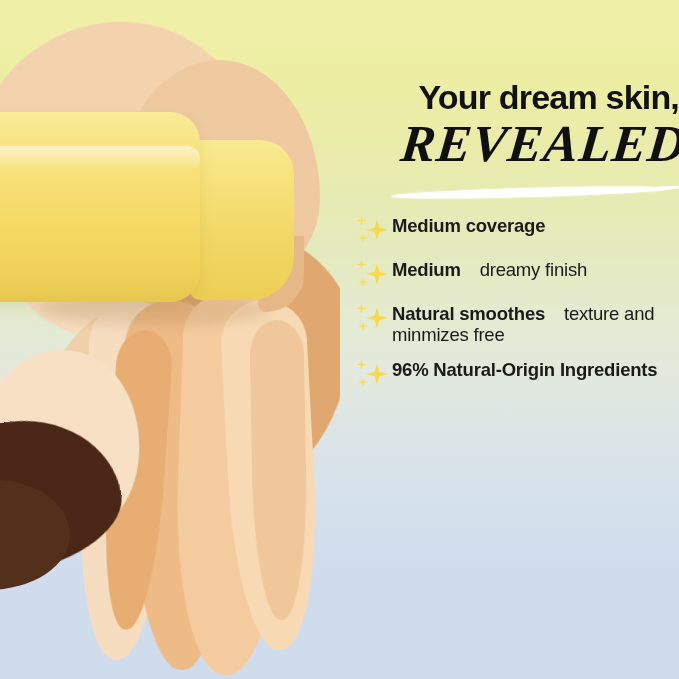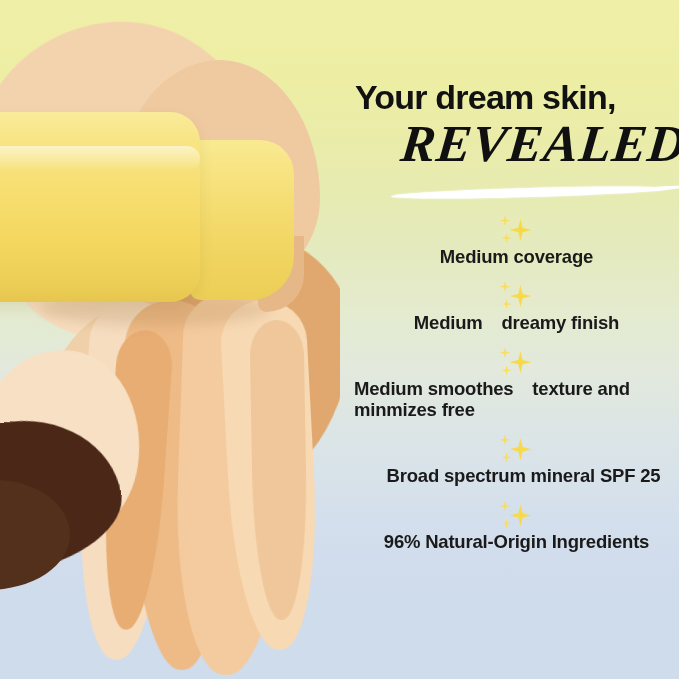--- a/index.html
+++ b/index.html
@@ -147,20 +147,21 @@
     width: 324px;
   }
   .headline-line1 {
     font-family: "Liberation Sans", sans-serif;
     font-weight: bold;
     font-size: 34px;
     letter-spacing: -0.8px;
     color: #111111;
     line-height: 1.0;
     white-space: nowrap;
+    text-align: right;
   }
   .headline-line2 {
     font-family: "Liberation Serif", serif;
     font-weight: bold;
     font-style: italic;
     font-size: 52px;
     letter-spacing: 1px;
     color: #101010;
     line-height: 1.0;
     margin-top: 4px;
@@ -188,42 +189,41 @@
   }
 
   .bullets {
     position: absolute;
     left: 4px; top: 214px;
     width: 325px;
   }
   .bullet {
     position: relative;
     display: flex;
-    align-items: center;
+    align-items: flex-start;
     margin-bottom: 13px;
     min-height: 30px;
-    flex-direction: column;
   }
   .bullet .spark {
     flex: 0 0 auto;
     width: 38px;
     height: 30px;
     position: relative;
     margin-top: 1px;
   }
   .bullet .btext {
     flex: 1 1 auto;
     font-size: 18.5px;
     line-height: 1.14;
     color: #1a1a1a;
     letter-spacing: -0.2px;
     padding-top: 1px;
   }
   .bullet .btext b { font-weight: bold; }
-  .bullet .btext span.reg { font-weight: bold; padding-left: 14px; }
+  .bullet .btext span.reg { font-weight: normal; padding-left: 14px; }
 
   
   .star {
     position: absolute;
     background: #f5d13f;
     clip-path: polygon(50% 0%, 60% 40%, 100% 50%, 60% 60%, 50% 100%, 40% 60%, 0% 50%, 40% 40%);
   }
   .star.big   { width: 22px; height: 22px; left: 12px; top: 4px;  background: #f8d94a; }
   .star.sm1   { width: 11px; height: 11px; left: 2px;  top: 0px;  background: #f9dd63; }
   .star.sm2   { width: 10px; height: 10px; left: 4px;  top: 18px; background: #f9dd63; }
@@ -284,29 +284,21 @@
             <div class="star sm2"></div>
           </div>
           <div class="btext"><b>Medium</b><span class="reg"> dreamy finish</span></div>
         </div>
         <div class="bullet">
           <div class="spark">
             <div class="star sm1"></div>
             <div class="star big"></div>
             <div class="star sm2"></div>
           </div>
-          <div class="btext"><b>Medium smoothes</b><span class="reg"> texture and minmizes free</span></div>
-        </div>
-        <div class="bullet">
-          <div class="spark">
-            <div class="star sm1"></div>
-            <div class="star big"></div>
-            <div class="star sm2"></div>
-          </div>
-          <div class="btext"><span class="reg">Broad spectrum mineral </span><b>SPF 25</b></div>
+          <div class="btext"><b>Natural smoothes</b><span class="reg"> texture and minmizes free</span></div>
         </div>
         <div class="bullet">
           <div class="spark">
             <div class="star sm1"></div>
             <div class="star big"></div>
             <div class="star sm2"></div>
           </div>
           <div class="btext"><b>96% Natural-Origin Ingredients</b></div>
         </div>
       </div>

